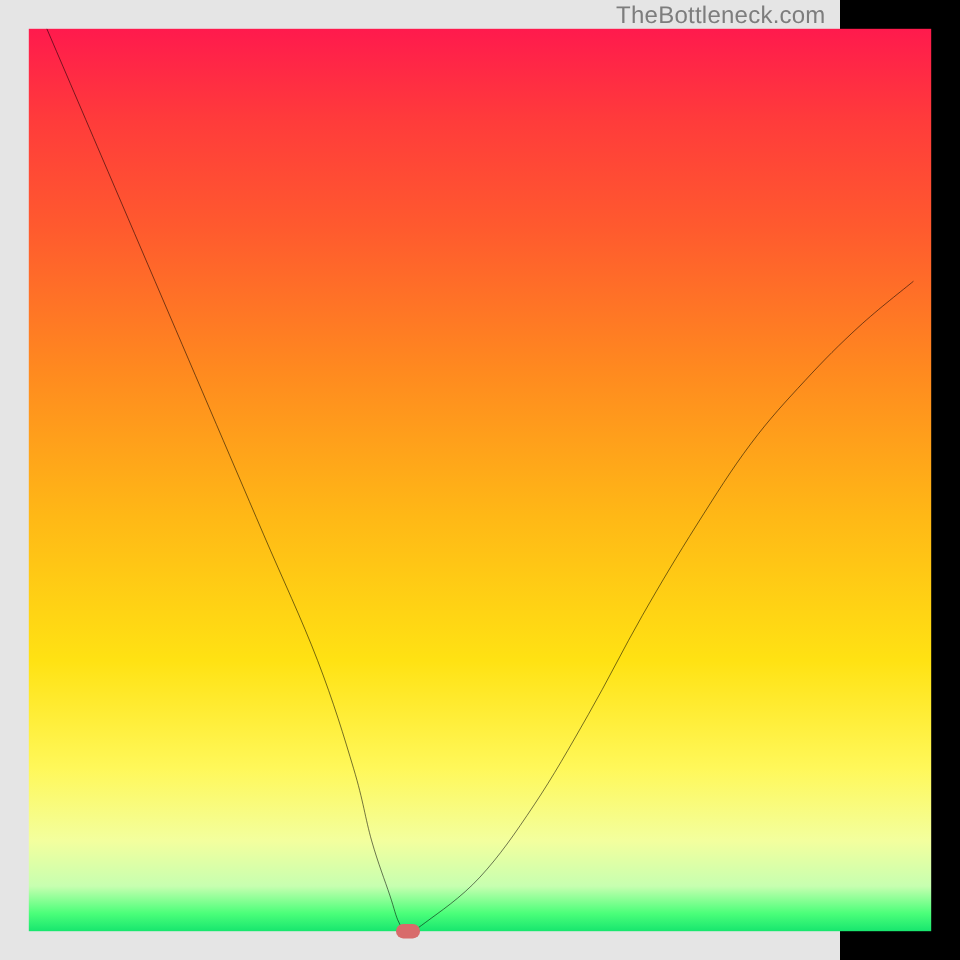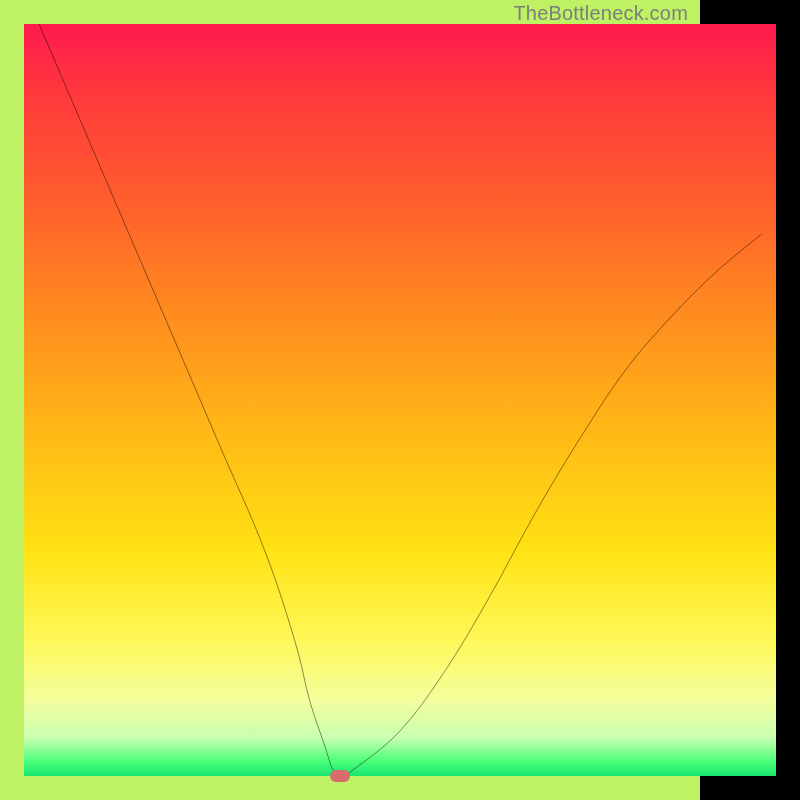--- a/index.html
+++ b/index.html
@@ -10,21 +10,21 @@
     background: #000;
     overflow: hidden;
     font-family: Arial, Helvetica, sans-serif;
   }
   .frame {
     position: absolute;
     top: 0;
     left: 0;
     width: 700px;
     height: 800px;
-    background: #bef264;
+    background: #e5e5e5;
   }
   .plot-area {
     position: absolute;
     top: 24px;
     left: 24px;
     width: 752px;
     height: 752px;
     background: linear-gradient(
       to bottom,
       #ff1a4d 0%,

